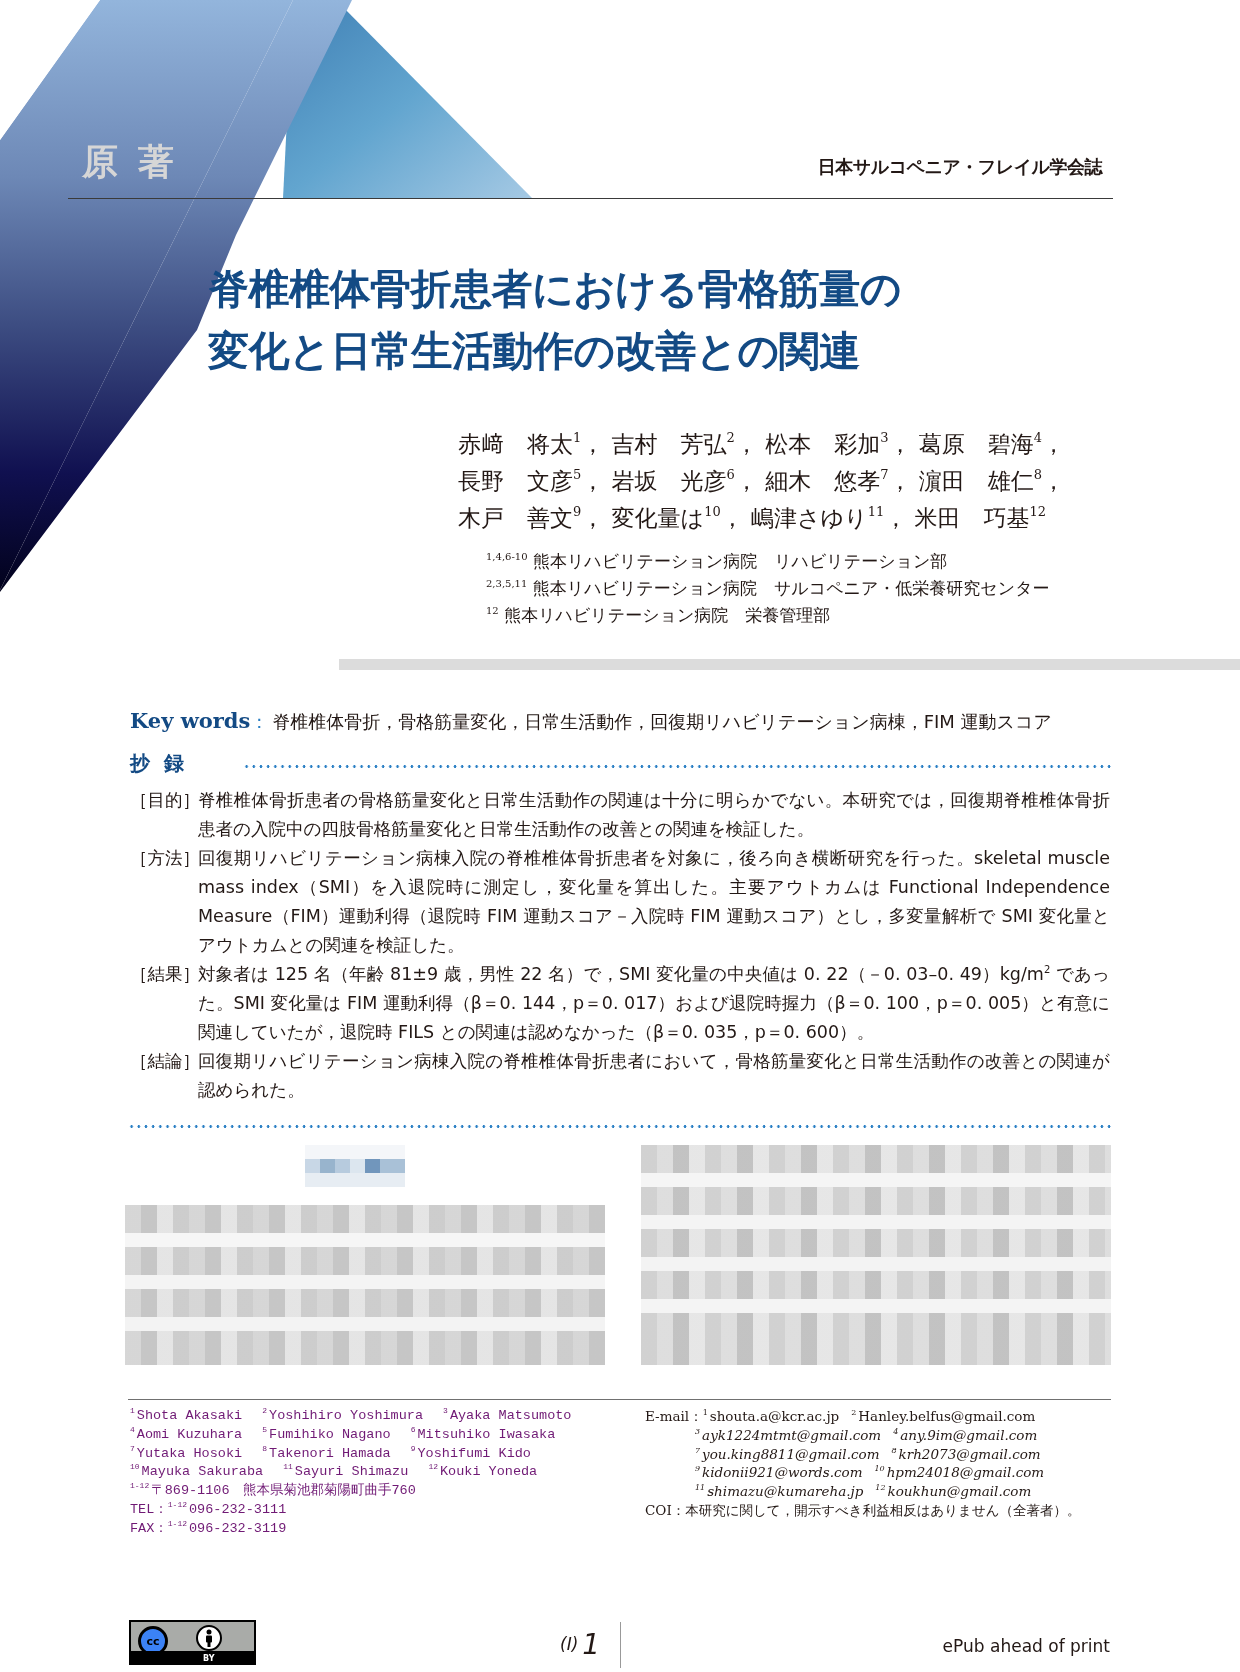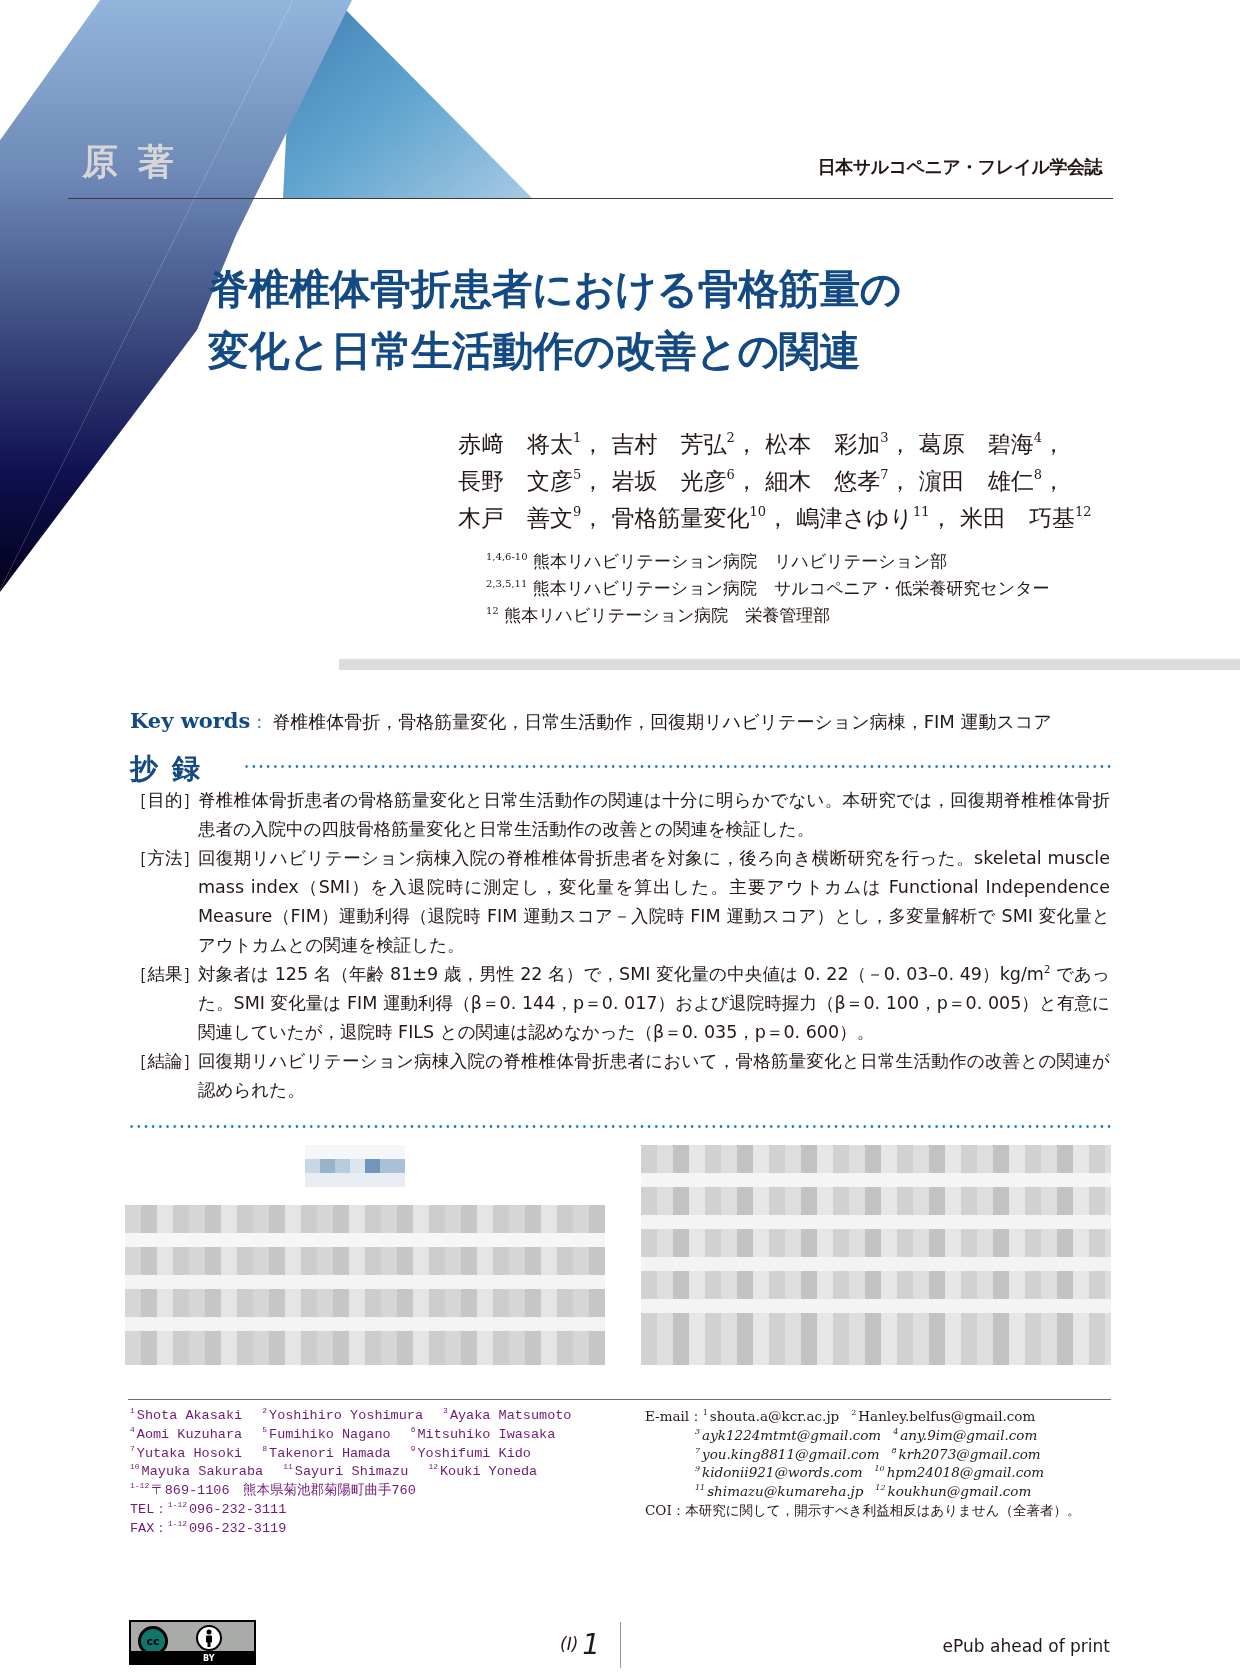--- a/index.html
+++ b/index.html
@@ -47,21 +47,21 @@
 
     .keywords {
       position: absolute; left: 130px; top: 708px; width: 990px;
       font-size: 18px; color: #231815; white-space: nowrap;
     }
     .keywords .kw-label { font-family: "DejaVu Serif", serif; font-weight: bold; color: #134a84; font-size: 21px; margin-top: 12px; }
     .keywords .kw-colon { color: #2a7fc4; margin-right: 4px; }
 
     .abstract-head {
       position: absolute; left: 130px; top: 750px;
-      font-weight: bold; font-size: 28px; color: #134a84; letter-spacing: 14px;
+      font-weight: bold; font-size: 20px; color: #134a84; letter-spacing: 14px;
     }
     .dots {
       position: absolute; height: 3px;
       background-image: radial-gradient(circle, #2a7fc4 1.2px, transparent 1.5px);
       background-size: 7.2px 3px; background-repeat: repeat-x;
     }
     .dots-top { left: 243px; top: 765px; width: 868px; }
     .dots-bottom { left: 128px; top: 1125px; width: 983px; }
 
     .abstract {
@@ -91,21 +91,21 @@
     .fn-right .indent { padding-left: 50px; font-style: italic; }
 
     .cc-badge {
       position: absolute; left: 129px; top: 1620px; width: 127px; height: 45px;
       background: #a9aba8; border: 2px solid #000; overflow: hidden;
     }
     .cc-badge .by-strip { position: absolute; left: 0; bottom: 0; width: 100%; height: 12px; background: #000; }
     .cc-badge .by-label { position: absolute; left: 72px; bottom: 0px; font-size: 8px; color: #fff; font-weight: bold; }
     .cc-badge .cc-circle {
       position: absolute; left: 7px; top: 4px; width: 30px; height: 30px; border-radius: 50%;
-      background: #0f766e; border: 3px solid #000; font-weight: bold; font-size: 11px;
+      background: #3b82f6; border: 3px solid #000; font-weight: bold; font-size: 11px;
       display: flex; align-items: center; justify-content: center; color: #000;
     }
     .cc-badge .by-circle {
       position: absolute; left: 65px; top: 3px; width: 26px; height: 26px; border-radius: 50%;
       background: #fff; border: 2px solid #000;
     }
 
     .page-num {
       position: absolute; left: 560px; top: 1628px;
       font-size: 17px; color: #231815; white-space: nowrap; font-style: italic;
@@ -158,21 +158,21 @@
     <span><span>葛原　碧海</span><sup>4</sup><span>，</span></span>
   </div>
   <div class="row">
     <span><span>長野　文彦</span><sup>5</sup><span>，</span></span>
     <span><span>岩坂　光彦</span><sup>6</sup><span>，</span></span>
     <span><span>細木　悠孝</span><sup>7</sup><span>，</span></span>
     <span><span>濵田　雄仁</span><sup>8</sup><span>，</span></span>
   </div>
   <div class="row">
     <span><span>木戸　善文</span><sup>9</sup><span>，</span></span>
-    <span><span>骨格筋量変化</span><sup>10</sup><span>，</span></span>
+    <span><span>変化量は</span><sup>10</sup><span>，</span></span>
     <span><span>嶋津さゆり</span><sup>11</sup><span>，</span></span>
     <span><span>米田　巧基</span><sup>12</sup><span></span></span>
   </div>
 </div>
 
 <div class="affiliations">
   <div class="row"><sup>1,4,6-10</sup> <span>熊本リハビリテーション病院　リハビリテーション部</span></div>
   <div class="row"><sup>2,3,5,11</sup> <span>熊本リハビリテーション病院　サルコペニア・低栄養研究センター</span></div>
   <div class="row"><sup>12</sup> <span>熊本リハビリテーション病院　栄養管理部</span></div>
 </div>

